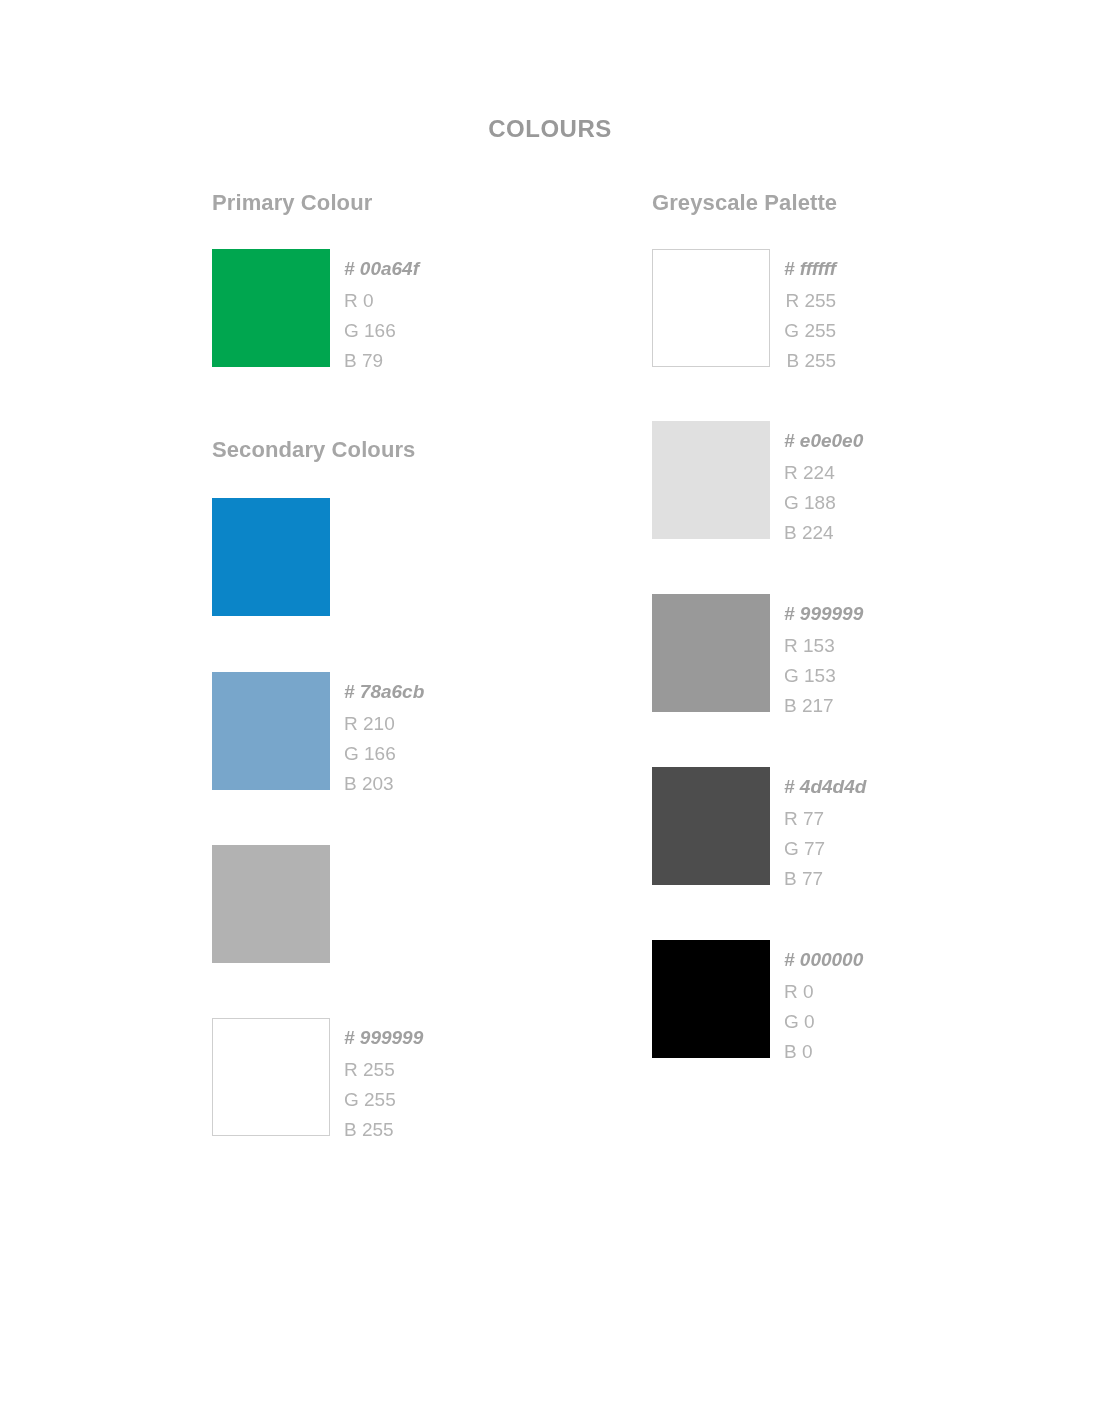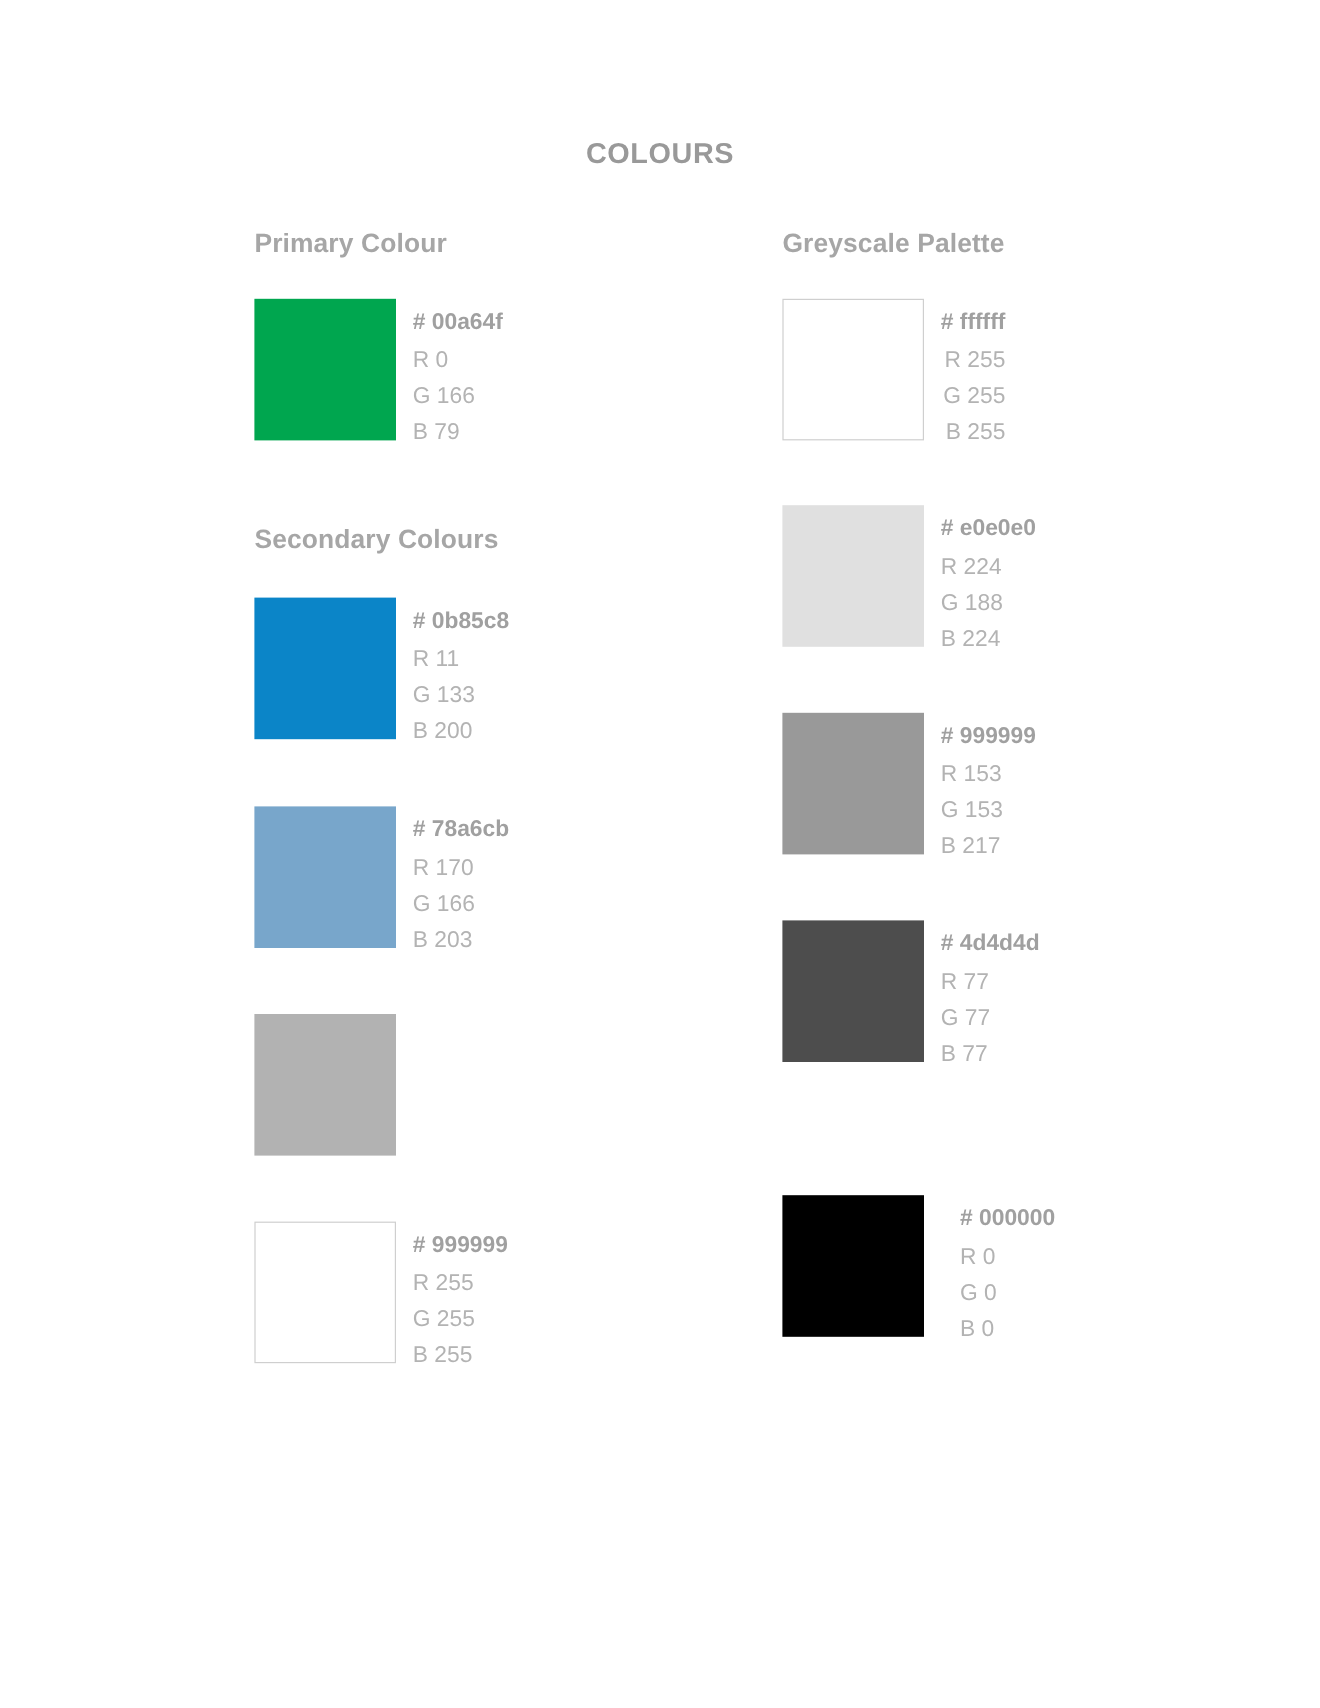--- a/index.html
+++ b/index.html
@@ -75,20 +75,21 @@
     padding-top: 10px;
     line-height: 1;
   }
 
   .swatch-hex {
     font-size: 19px;
     font-weight: bold;
     color: #a0a0a0;
     white-space: nowrap;
     margin-bottom: 13px;
+    font-style: italic;
   }
 
   .channel {
     font-size: 19px;
     font-weight: normal;
     color: #b3b3b3;
     white-space: nowrap;
     margin-bottom: 11px;
   }
   .channel:last-child { margin-bottom: 0; }
@@ -111,33 +112,27 @@
         <div class="channel">R 0</div>
         <div class="channel">G 166</div>
         <div class="channel">B 79</div>
       </div>
     </div>
 
     <div class="section-heading" style="top:437px; left:0;">Secondary Colours</div>
 
     <div class="swatch-row" style="top:498px; left:0;">
       <div class="swatch-chip" style="background-color: rgb(11, 133, 200);"></div>
-      <div class="swatch-info">
-        <div class="swatch-hex"># 0b85c8</div>
-        <div class="channel">R 11</div>
-        <div class="channel">G 133</div>
-        <div class="channel">B 200</div>
-      </div>
     </div>
 
     <div class="swatch-row" style="top:672px; left:0;">
       <div class="swatch-chip" style="background-color: rgb(120, 166, 203);"></div>
       <div class="swatch-info">
         <div class="swatch-hex"># 78a6cb</div>
-        <div class="channel">R 170</div>
+        <div class="channel">R 210</div>
         <div class="channel">G 166</div>
         <div class="channel">B 203</div>
       </div>
     </div>
 
     <div class="swatch-row" style="top:845px; left:0;">
       <div class="swatch-chip" style="background-color: rgb(178, 178, 178);"></div>
     </div>
 
     <div class="swatch-row" style="top:1018px; left:0;">
@@ -189,21 +184,21 @@
     <div class="swatch-row" style="top:767px; left:0;">
       <div class="swatch-chip" style="background-color: rgb(77, 77, 77);"></div>
       <div class="swatch-info">
         <div class="swatch-hex"># 4d4d4d</div>
         <div class="channel">R 77</div>
         <div class="channel">G 77</div>
         <div class="channel">B 77</div>
       </div>
     </div>
 
-    <div class="swatch-row" style="top:996px; left:0;gap:16px;">
+    <div class="swatch-row" style="top:940px; left:0;">
       <div class="swatch-chip" style="background-color: rgb(0, 0, 0);"></div>
       <div class="swatch-info">
         <div class="swatch-hex"># 000000</div>
         <div class="channel">R 0</div>
         <div class="channel">G 0</div>
         <div class="channel">B 0</div>
       </div>
     </div>
 
   </div>

